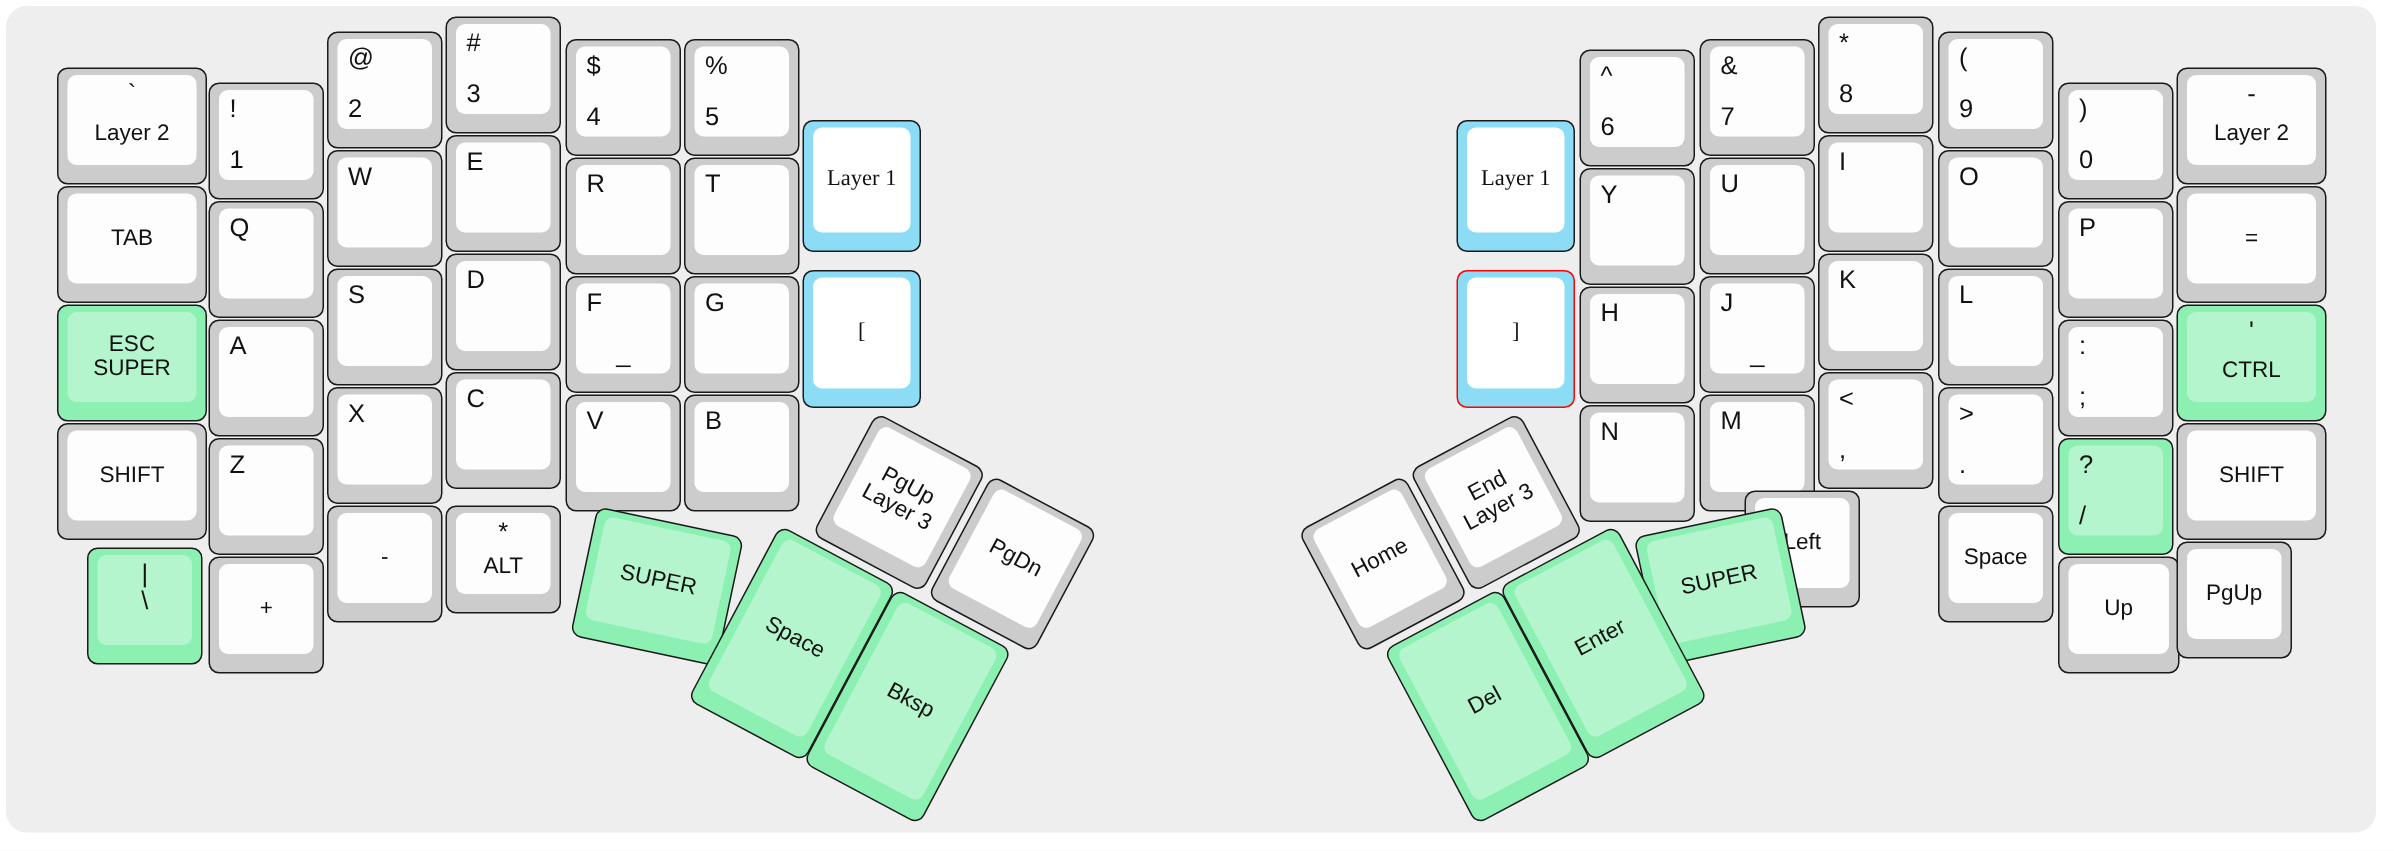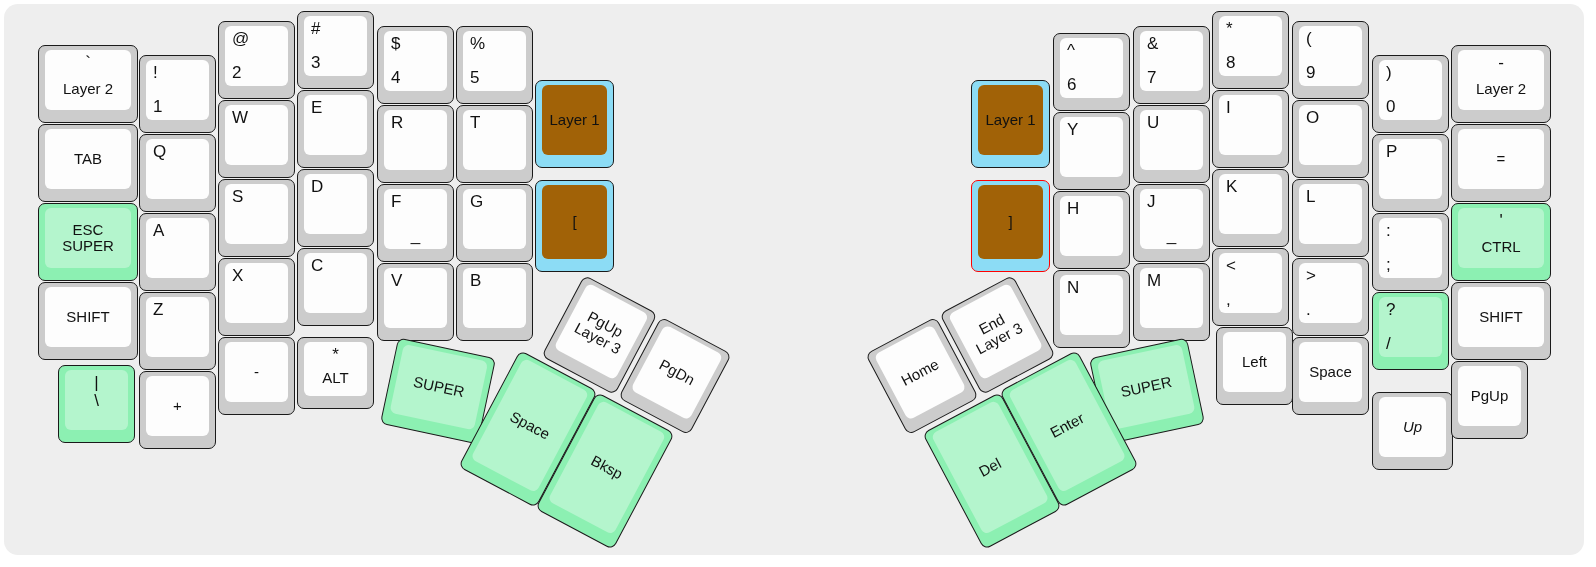--- a/index.html
+++ b/index.html
@@ -43,21 +43,21 @@
     border-radius: 6px;
     background: #fdfdfd;
     display: flex;
     flex-direction: column;
     padding: 4px 7px 4px 7px;
   }
   
   .key.green { background: #8cf0b2; }
   .key.green > .cap { background: #b4f5cd; }
   .key.blue  { background: #8cdcf5; }
-  .key.blue  > .cap { background: #a16207; }
+  .key.blue  > .cap { background: #ffffff; font-family: Liberation Serif, serif; }
   .key.sel   { border-color: #ff0000; }
 
   
   .lg {
     color: #111111;
     line-height: 1.04;
     white-space: pre;
   }
   
   .lg.tl { font-size: 17px; text-align: left; }
@@ -347,21 +347,21 @@
           <div class="cap">
             <span class="lg tl">K</span>
           </div>
         </div>
         <div class="key" style="left: 1208px; top: 244px; width: 77px; height: 78px;">
           <div class="cap">
             <span class="lg tl">&lt;</span>
             <span class="lg bl">,</span>
           </div>
         </div>
-        <div class="key" style="left: 1212px; top: 323px; width: 77px; height: 78px;">
+        <div class="key" style="left: 1159px; top: 323px; width: 77px; height: 78px;">
           <div class="cap">
             <span class="lg two">Left</span>
           </div>
         </div>
         <div class="key" style="left: 1288px; top: 17px; width: 77px; height: 78px;">
           <div class="cap">
             <span class="lg tl">(</span>
             <span class="lg bl">9</span>
           </div>
         </div>
@@ -402,21 +402,21 @@
             <span class="lg tl">:</span>
             <span class="lg bl">;</span>
           </div>
         </div>
         <div class="key green" style="left: 1368px; top: 288px; width: 77px; height: 78px;">
           <div class="cap">
             <span class="lg tl">?</span>
             <span class="lg bl">/</span>
           </div>
         </div>
-        <div class="key" style="left: 1368px; top: 388px; width: 81px; height: 78px; font-style: italic;">
+        <div class="key" style="left: 1368px; top: 367px; width: 81px; height: 78px;">
           <div class="cap">
             <span class="lg two">Up</span>
           </div>
         </div>
         <div class="key" style="left: 1447px; top: 41px; width: 100px; height: 78px;">
           <div class="cap">
             <span class="lg dash">-</span>
             <span class="lg mc">Layer 2</span>
           </div>
         </div>

